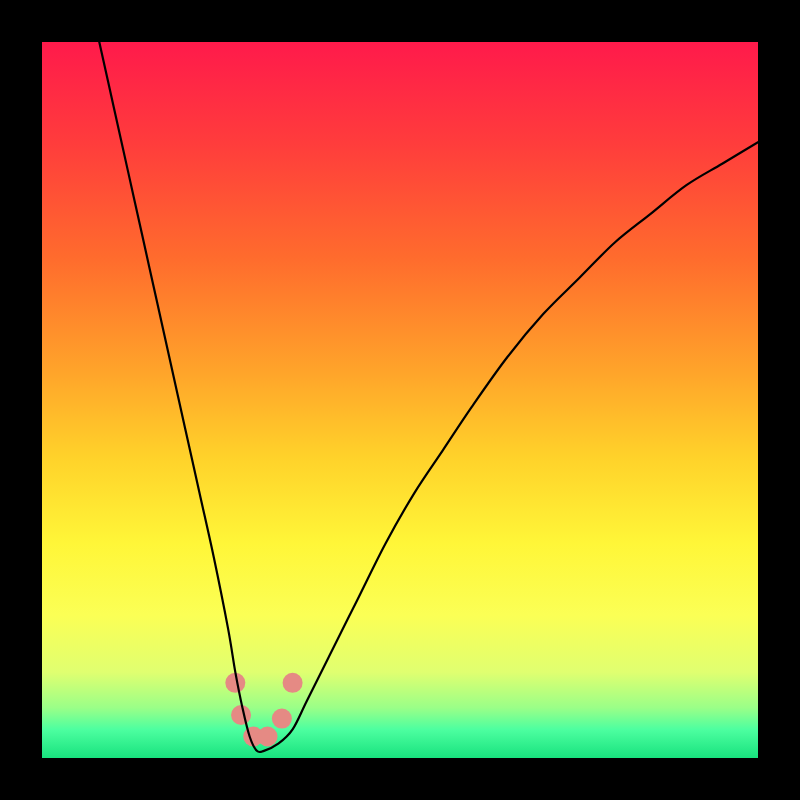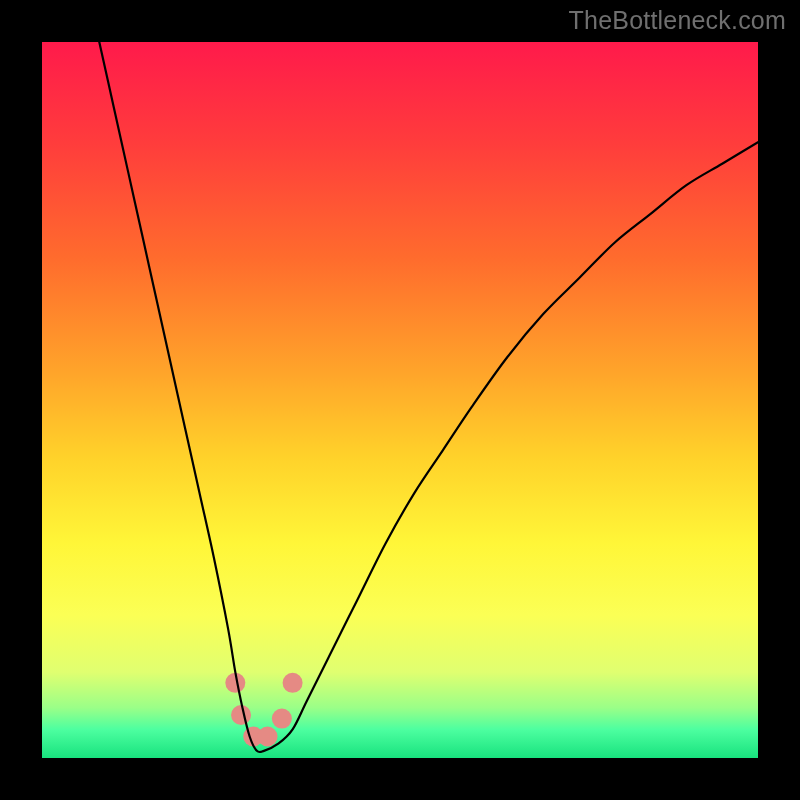--- a/index.html
+++ b/index.html
@@ -77,14 +77,13 @@
           <circle cx="199.05" cy="673.04" r="10" fill="#e58a84"></circle>
           <circle cx="211.22" cy="694.52" r="10" fill="#e58a84"></circle>
           <circle cx="225.54" cy="694.52" r="10" fill="#e58a84"></circle>
           <circle cx="239.86" cy="676.62" r="10" fill="#e58a84"></circle>
           <circle cx="250.60" cy="640.82" r="10" fill="#e58a84"></circle>
         </g>
       <path id="curve-path" fill="none" stroke="#000000" stroke-width="2.2" stroke-linecap="round" stroke-linejoin="round" d="M 57.28 0.00 C 59.67 10.74, 66.83 42.96, 71.60 64.44 C 76.37 85.92, 81.15 107.40, 85.92 128.88 C 90.69 150.36, 95.47 171.84, 100.24 193.32 C 105.01 214.80, 109.79 236.28, 114.56 257.76 C 119.33 279.24, 124.11 300.72, 128.88 322.20 C 133.65 343.68, 138.43 365.16, 143.20 386.64 C 147.97 408.12, 152.75 429.60, 157.52 451.08 C 162.29 472.56, 167.07 492.85, 171.84 515.52 C 176.61 538.19, 182.58 568.03, 186.16 587.12 C 189.74 606.21, 190.93 616.95, 193.32 630.08 C 195.71 643.21, 198.09 655.14, 200.48 665.88 C 202.87 676.62, 205.25 687.36, 207.64 694.52 C 210.03 701.68, 212.41 706.45, 214.80 708.84 C 217.19 711.23, 218.38 710.03, 221.96 708.84 C 225.54 707.65, 231.51 705.26, 236.28 701.68 C 241.05 698.10, 245.83 694.52, 250.60 687.36 C 255.37 680.20, 258.95 670.65, 264.92 658.72 C 270.89 646.79, 278.05 632.47, 286.40 615.76 C 294.75 599.05, 305.49 577.57, 315.04 558.48 C 324.59 539.39, 334.13 519.10, 343.68 501.20 C 353.23 483.30, 362.77 466.59, 372.32 451.08 C 381.87 435.57, 391.41 422.44, 400.96 408.12 C 410.51 393.80, 418.86 380.67, 429.60 365.16 C 440.34 349.65, 453.47 330.55, 465.40 315.04 C 477.33 299.53, 489.27 285.21, 501.20 272.08 C 513.13 258.95, 525.07 248.21, 537.00 236.28 C 548.93 224.35, 560.87 211.22, 572.80 200.48 C 584.73 189.74, 596.67 181.39, 608.60 171.84 C 620.53 162.29, 632.47 151.55, 644.40 143.20 C 656.33 134.85, 668.27 128.88, 680.20 121.72 C 692.13 114.56, 710.03 103.82, 716.00 100.24"></path>
     </svg>
   </div>
 
-  <div class="watermark">TheBottleneck.com</div>
 </div>
 
 </body></html>

